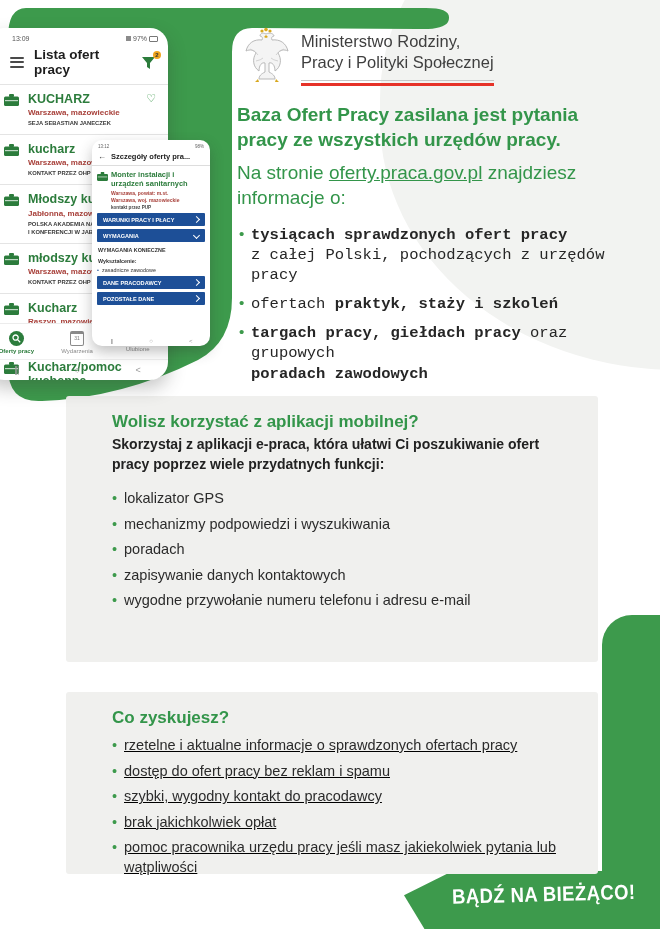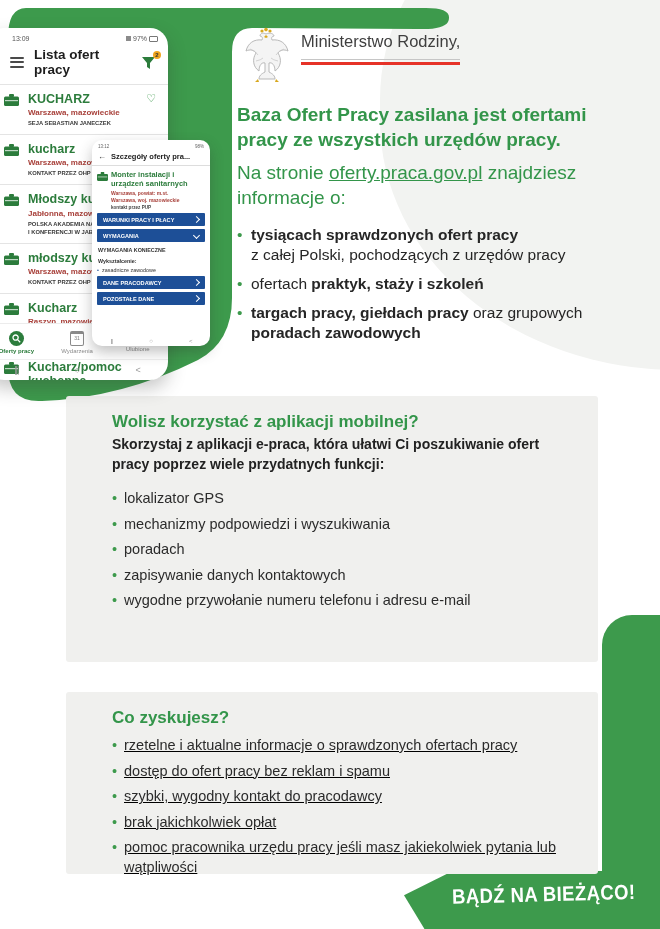--- a/index.html
+++ b/index.html
@@ -23,21 +23,21 @@
   .mtext{font-size:16.5px;color:#3f3f3f;line-height:1.28;padding-top:4px;}
   .mlines{margin-top:7px;}
   .mline-gray{height:1px;background:#c6c6c6;}
   .mline-red{height:3px;background:#e63228;margin-top:2px;}
 
   
   .intro{position:absolute;left:237px;top:103px;width:392px;z-index:2;}
   .intro h1{margin:0;font-size:19px;line-height:1.3;font-weight:700;color:#33954a;}
   .intro h2{margin:9px 0 0;font-size:19px;line-height:1.3;font-weight:400;color:#33954a;}
   .intro h2 a{color:#33954a;text-decoration:underline;}
-  .intro ul{list-style:none;margin:14px 0 0;padding:0;}
+  .intro ul{list-style:none;margin:14px 0 0;padding:0;font-family:Liberation Mono, monospace;}
   .intro li{position:relative;padding-left:14px;margin-bottom:9px;font-size:15.5px;
             line-height:1.3;color:#262626;}
   .intro li::before{content:"•";position:absolute;left:0;top:0;color:#3d9a4c;}
 
   
   .gbox{position:absolute;left:66px;width:532px;background:#f0f0ee;border-radius:3px;z-index:1;}
   .gbox-1{top:396px;height:266px;}
   .gbox-2{top:692px;height:182px;}
   .gbox h3{margin:16px 46px 0;font-size:17px;font-weight:700;color:#33954a;}
   .gbox .lead{margin:3px 46px 0;font-size:14px;font-weight:700;color:#222;line-height:1.4;}
@@ -127,30 +127,31 @@
       <path fill="#f4f4f4" stroke="#b9b9b9" stroke-width="1" d="M22,7 C18,5 16,7 16,9 C18,9 19,11 18,13
         C10,12 4,16 2,24 C6,22 10,23 12,26 C8,32 9,40 15,44 C15,38 18,35 21,36 L21,45
         C17,47 15,49 15,52 L31,52 C31,49 29,47 25,45 L25,36 C28,35 31,38 31,44
         C37,40 38,32 34,26 C36,23 40,22 44,24 C42,16 36,12 28,13 C27,11 28,9 30,9 C30,7 26,5 22,7 Z"></path>
       <path fill="none" stroke="#c9c9c9" stroke-width=".8" d="M6,22 Q12,24 14,28 M40,22 Q34,24 32,28 M12,34 Q17,33 19,31 M34,34 Q29,33 27,31"></path>
       <path fill="#d8a81f" d="M14,52 l-3,3 4,0 z M32,52 l3,3 -4,0 z M20,10 l2,-2 2,2 -2,1 z"></path>
     </svg>
     <div>
       <div class="mtext">
         <div>Ministerstwo Rodziny,</div>
+        <div>Pracy i Polityki Społecznej</div>
       </div>
       <div class="mlines">
         <div class="mline-gray"></div>
         <div class="mline-red"></div>
       </div>
     </div>
   </div>
 
   <div class="intro">
-    <h1>Baza Ofert Pracy zasilana jest ofertami pracy ze wszystkich urzędów pracy.</h1>
+    <h1>Baza Ofert Pracy zasilana jest pytania pracy ze wszystkich urzędów pracy.</h1>
     <h2><span>Na stronie </span><a href="#">oferty.praca.gov.pl</a><span> znajdziesz informacje o:</span></h2>
     <ul>
       <li><span class="b">tysiącach sprawdzonych ofert pracy</span><br><span>z całej Polski, pochodzących z urzędów pracy</span></li>
       <li><span>ofertach </span><span class="b">praktyk, staży i szkoleń</span></li>
       <li><span class="b">targach pracy, giełdach pracy</span><span> oraz grupowych </span><br><span class="b">poradach zawodowych</span></li>
     </ul>
   </div>
 
   <div class="card1">
     <div class="c1-status">

